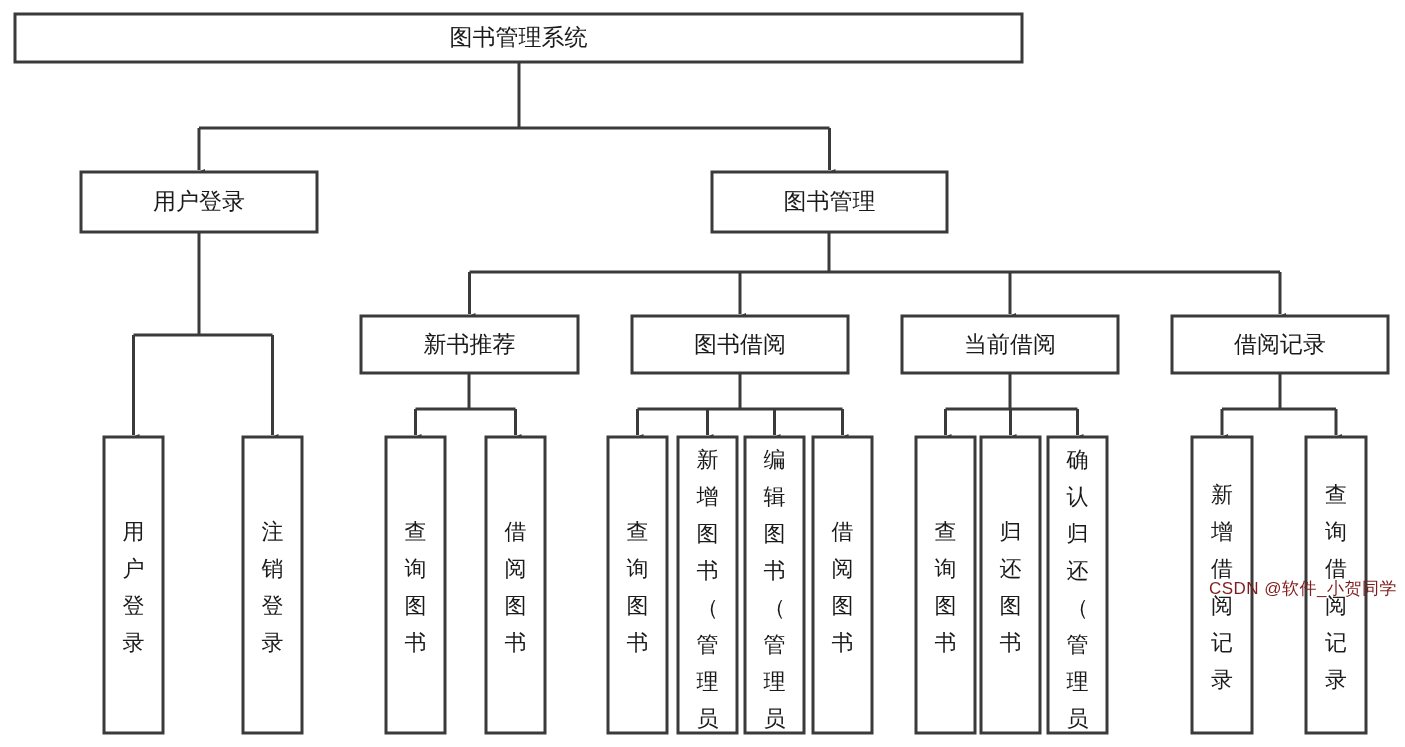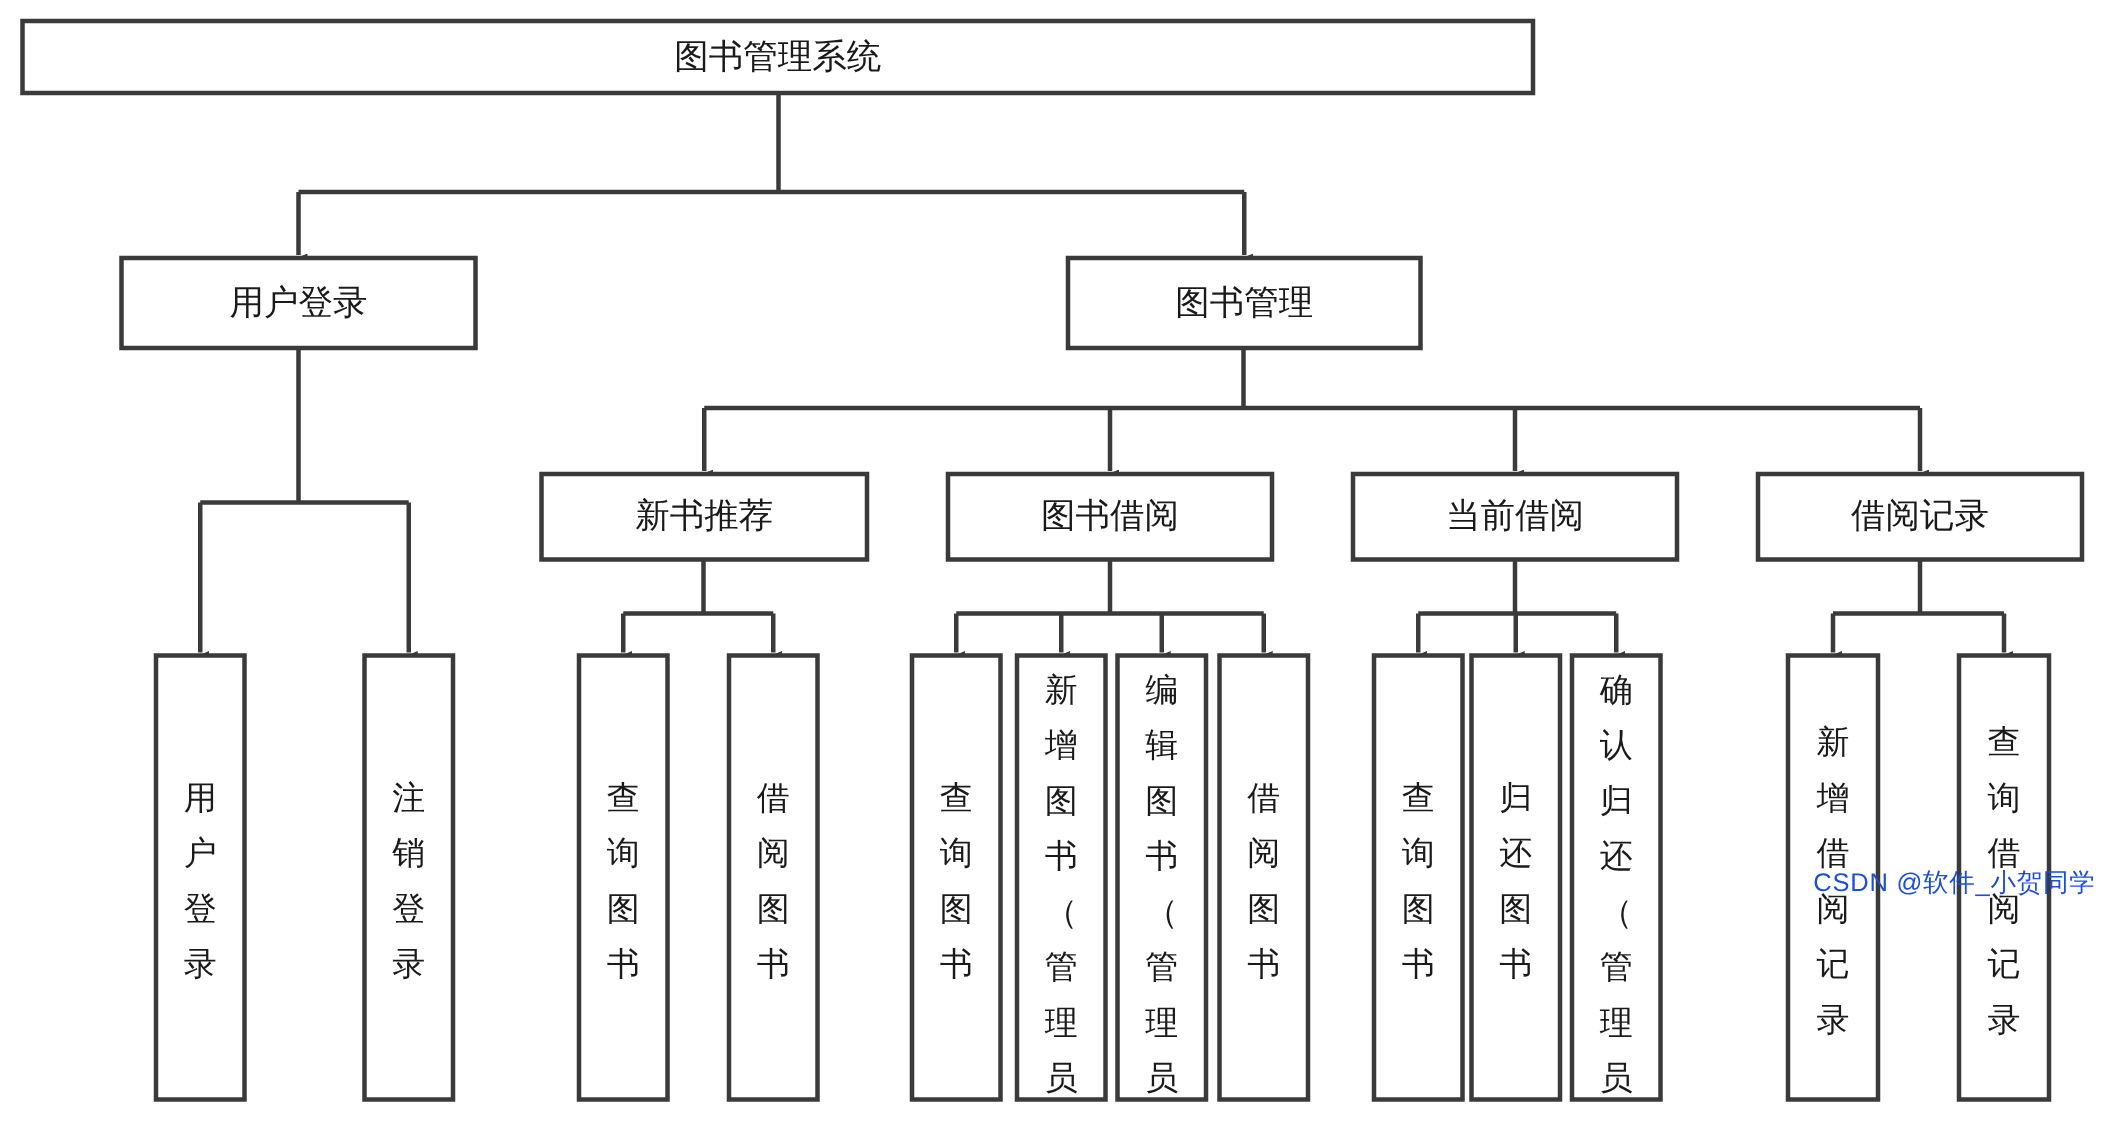--- a/index.html
+++ b/index.html
@@ -6,21 +6,21 @@
   body{width:1405px;height:747px;overflow:hidden;
        font-family:"Liberation Sans","DejaVu Sans",sans-serif;}
   #diagram-root{position:relative;width:1405px;height:604px;background:#fff;}
   svg#tree{position:absolute;left:0;top:0;width:1405px;height:747px;}
   .node-box{fill:#ffffff;stroke:#3a3a3a;stroke-width:3;}
   .link{stroke:#3a3a3a;stroke-width:3;fill:none;stroke-linecap:butt;}
   .node-label{fill:#1a1a1a;font-family:"Liberation Sans","DejaVu Sans",sans-serif;
               font-size:23px;text-anchor:middle;dominant-baseline:middle;}
   .leaf-label{fill:#1a1a1a;font-family:"Liberation Sans","DejaVu Sans",sans-serif;
               font-size:22px;text-anchor:middle;}
-  .watermark{position:absolute;right:8px;bottom:4px;color:#1d4ed8;
+  .watermark{position:absolute;right:8px;bottom:4px;color:#7f1d1d;
              font-size:17px;font-family:"Liberation Sans","DejaVu Sans",sans-serif;
              white-space:nowrap;letter-spacing:0.5px;}
 </style>
 </head>
 <body>
 
 <div id="diagram-root">
   <svg id="tree" viewBox="0 0 1405 747" xmlns="http://www.w3.org/2000/svg">
     <defs>
       <marker id="arrow" markerWidth="10" markerHeight="12" refX="1" refY="6" orient="auto" markerUnits="userSpaceOnUse">

